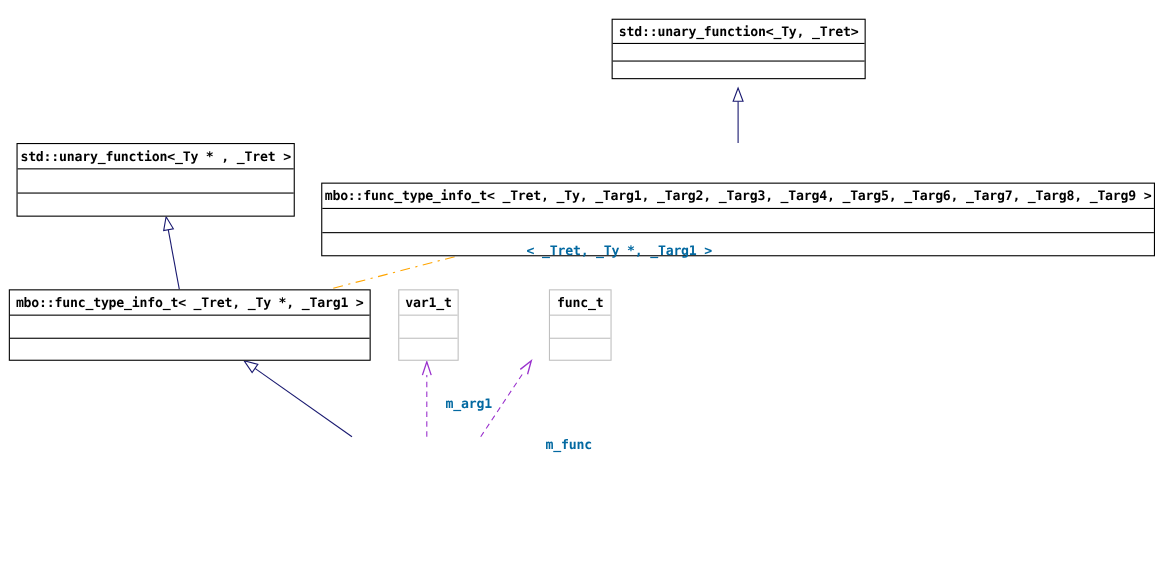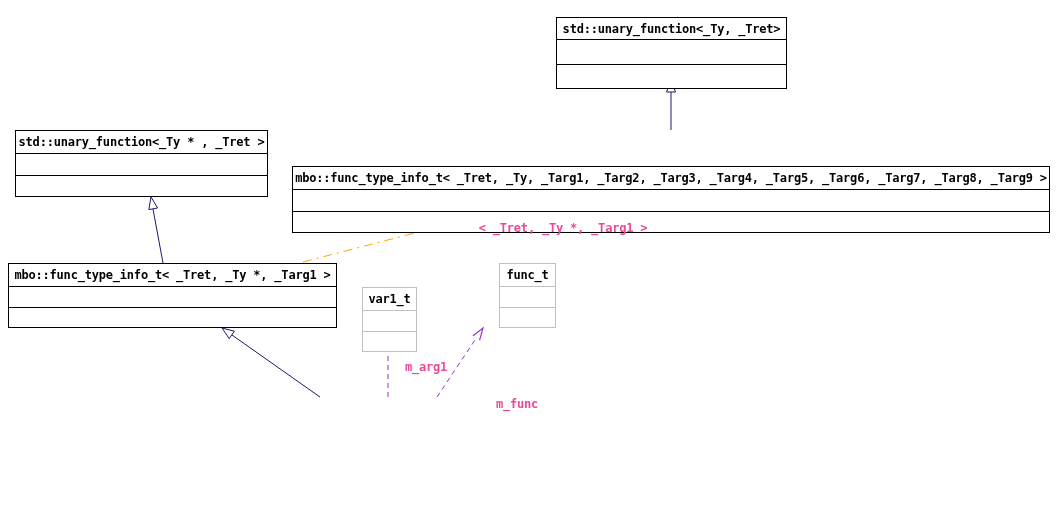--- a/index.html
+++ b/index.html
@@ -67,21 +67,21 @@
     text-align: left;
   }
   .member-line {
     line-height: 16px;
     white-space: nowrap;
   }
 
   .edge-label {
     position: absolute;
     white-space: nowrap;
-    color: #ec4899;
+    color: #0369a1;
     letter-spacing: -0.2px;
   }
 </style>
 </head>
 <body>
 
 <div class="canvas">
 
   <svg class="edges" viewBox="0 0 1056 511">
 
@@ -109,21 +109,21 @@
       <line class="edge-usage" x1="388" y1="397" x2="388" y2="341" stroke-dasharray="5 4"></line>
       <polyline class="head-usage" points="384,341 388,329 392,341"></polyline>
     </g>
 
     <g>
       <line class="edge-usage" x1="437" y1="397" x2="476.3" y2="338" stroke-dasharray="5 4"></line>
       <polyline class="head-usage" points="473,335.8 483,328 479.6,340.2"></polyline>
     </g>
   </svg>
 
-  <div class="node" style="left:556px; top:17px; width:231px; height:72px;">
+  <div class="node" style="left:556px; top:17px; width:231px; height:55px;">
     <div class="title-row" style="height:21px;">std::unary_function&lt;_Ty, _Tret&gt;</div>
     <div class="compartment"></div>
     <div class="compartment"></div>
   </div>
 
   <div class="node" style="left:15px; top:130px; width:253px; height:67px;">
     <div class="title-row" style="height:22px;">std::unary_function&lt;_Ty * , _Tret &gt;</div>
     <div class="compartment"></div>
     <div class="compartment"></div>
   </div>
@@ -133,21 +133,21 @@
     <div class="compartment"></div>
     <div class="compartment"></div>
   </div>
 
   <div class="node" style="left:8px; top:263px; width:329px; height:65px;">
     <div class="title-row" style="height:22px;">mbo::func_type_info_t&lt; _Tret, _Ty *, _Targ1 &gt;</div>
     <div class="compartment"></div>
     <div class="compartment"></div>
   </div>
 
-  <div class="node light" style="left:362px; top:263px; width:55px; height:65px;margin-top:24px;">
+  <div class="node light" style="left:362px; top:263px; width:55px; height:65px;">
     <div class="title-row" style="height:22px;">var1_t</div>
     <div class="compartment"></div>
     <div class="compartment"></div>
   </div>
 
   <div class="node light" style="left:469px; top:263px; width:57px; height:65px;margin-left:30px;">
     <div class="title-row" style="height:22px;">func_t</div>
     <div class="compartment"></div>
     <div class="compartment"></div>
   </div>

